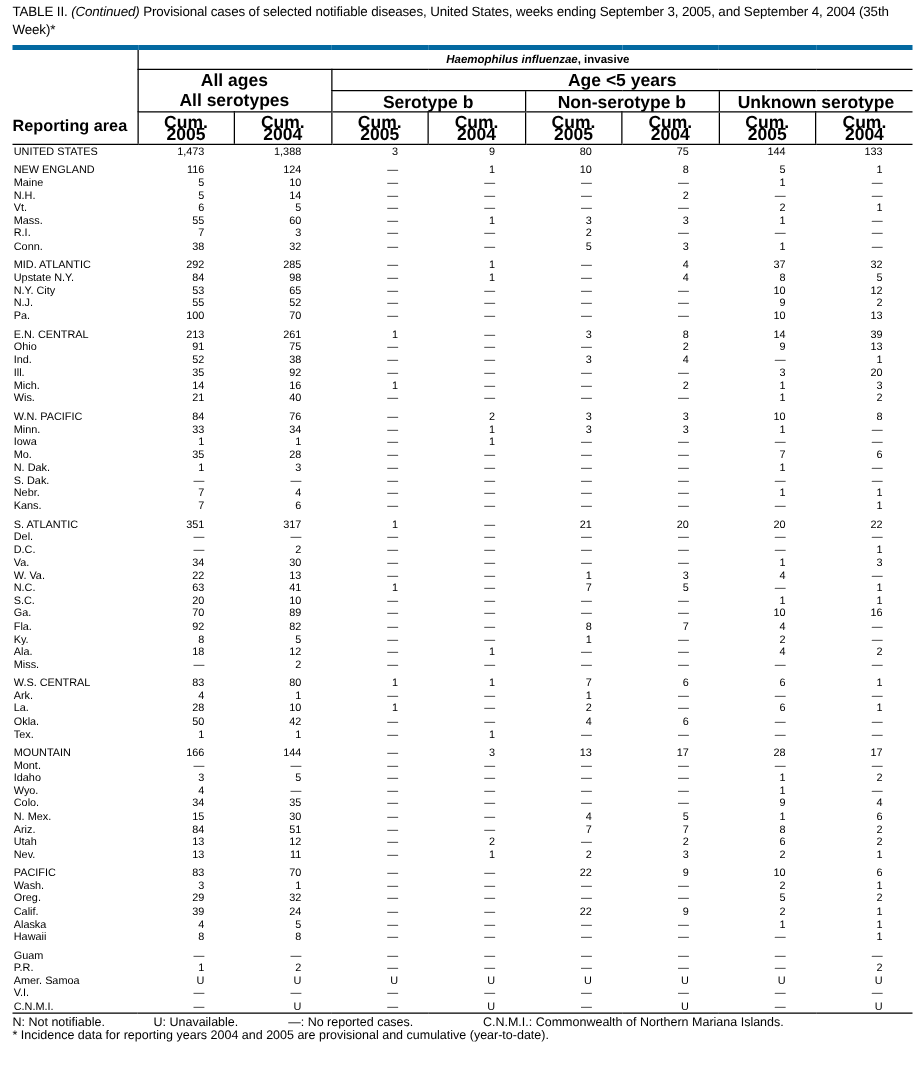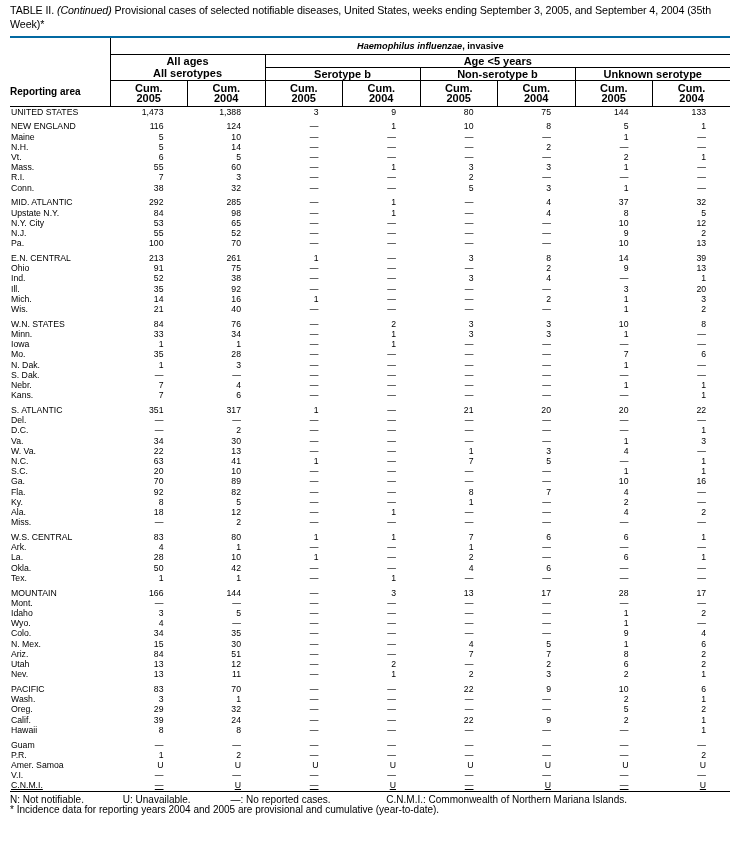--- a/index.html
+++ b/index.html
@@ -21,49 +21,49 @@
   table.data-table {
     width: 720px;
     border-collapse: collapse;
     table-layout: fixed;
   }
   col.c-area { width: 100px; }
   col.c-num  { width: 77.5px; }
 
   
   thead td {
-    font-weight: 700; font-size: 11px; color: #000;
+    font-weight: 700; font-size: 14px; color: #000;
     text-align: center; vertical-align: middle;
     padding: 0;
   }
-  .rule-top    { border-top: 2px solid #0369a1; padding-left: 20px; }
+  .rule-top    { border-top: 4px solid #0369a1; padding-left: 20px; }
   .rule-bot    { border-bottom: 1px solid #000; }
   .vline       { border-left: 1px solid #000; }
   .heavy-bot   { border-bottom: 1.6px solid #000; }
 
   tr.h-disease td { height: 17px; font-size: 9.2px; }
   .disease-italic { font-style: italic; }
   tr.h-age td { height: 13px; }
   tr.h-sero td { height: 13px; margin-top: 48px; }
   tr.h-cum td { height: 26px; line-height: 10.5px; vertical-align: middle; }
   td.area-label {
     text-align: left; vertical-align: bottom;
-    font-size: 10px; font-weight: 700; padding-bottom: 2px;
+    font-size: 13px; font-weight: 700; padding-bottom: 2px;
   }
 
   
   tbody td {
     font-size: 8.7px; line-height: 10.2px;
     padding: 0; vertical-align: bottom; color: #000;
     white-space: nowrap; overflow: hidden;
   }
   tbody td.area { text-align: left; padding-left: 1px; }
   tbody td.num  { text-align: right; padding-right: 24px; }
   tbody tr.group-start td { padding-top: 4.6px; }
-  tbody tr:last-child td { border-bottom: 1.6px solid #000; text-decoration: underline; }
+  tbody tr:last-child td { border-bottom: 1.6px solid #000; }
 
   
   .footnotes { margin-top: 3px; font-size: 10px; line-height: 10.5px; color: #000; }
   .legend span { display: inline-block; }
   .legend .seg-0 { min-width: 110px; }
   .legend .seg-1 { min-width: 105px; }
   .legend .seg-2 { min-width: 153px; }
 </style>
 </head>
 <body>
@@ -347,21 +347,21 @@
           <td class="num">21</td>
           <td class="num">40</td>
           <td class="num">—</td>
           <td class="num">—</td>
           <td class="num">—</td>
           <td class="num">—</td>
           <td class="num">1</td>
           <td class="num">2</td>
         </tr>
         <tr class="group-start">
-          <td class="area">W.N. STATES</td>
+          <td class="area">W.N. PACIFIC</td>
           <td class="num">84</td>
           <td class="num">76</td>
           <td class="num">—</td>
           <td class="num">2</td>
           <td class="num">3</td>
           <td class="num">3</td>
           <td class="num">10</td>
           <td class="num">8</td>
         </tr>
         <tr>
@@ -762,20 +762,31 @@
         </tr>
         <tr>
           <td class="area">Calif.</td>
           <td class="num">39</td>
           <td class="num">24</td>
           <td class="num">—</td>
           <td class="num">—</td>
           <td class="num">22</td>
           <td class="num">9</td>
           <td class="num">2</td>
+          <td class="num">1</td>
+        </tr>
+        <tr>
+          <td class="area">Alaska</td>
+          <td class="num">4</td>
+          <td class="num">5</td>
+          <td class="num">—</td>
+          <td class="num">—</td>
+          <td class="num">—</td>
+          <td class="num">—</td>
+          <td class="num">1</td>
           <td class="num">1</td>
         </tr>
         <tr>
           <td class="area">Hawaii</td>
           <td class="num">8</td>
           <td class="num">8</td>
           <td class="num">—</td>
           <td class="num">—</td>
           <td class="num">—</td>
           <td class="num">—</td>

